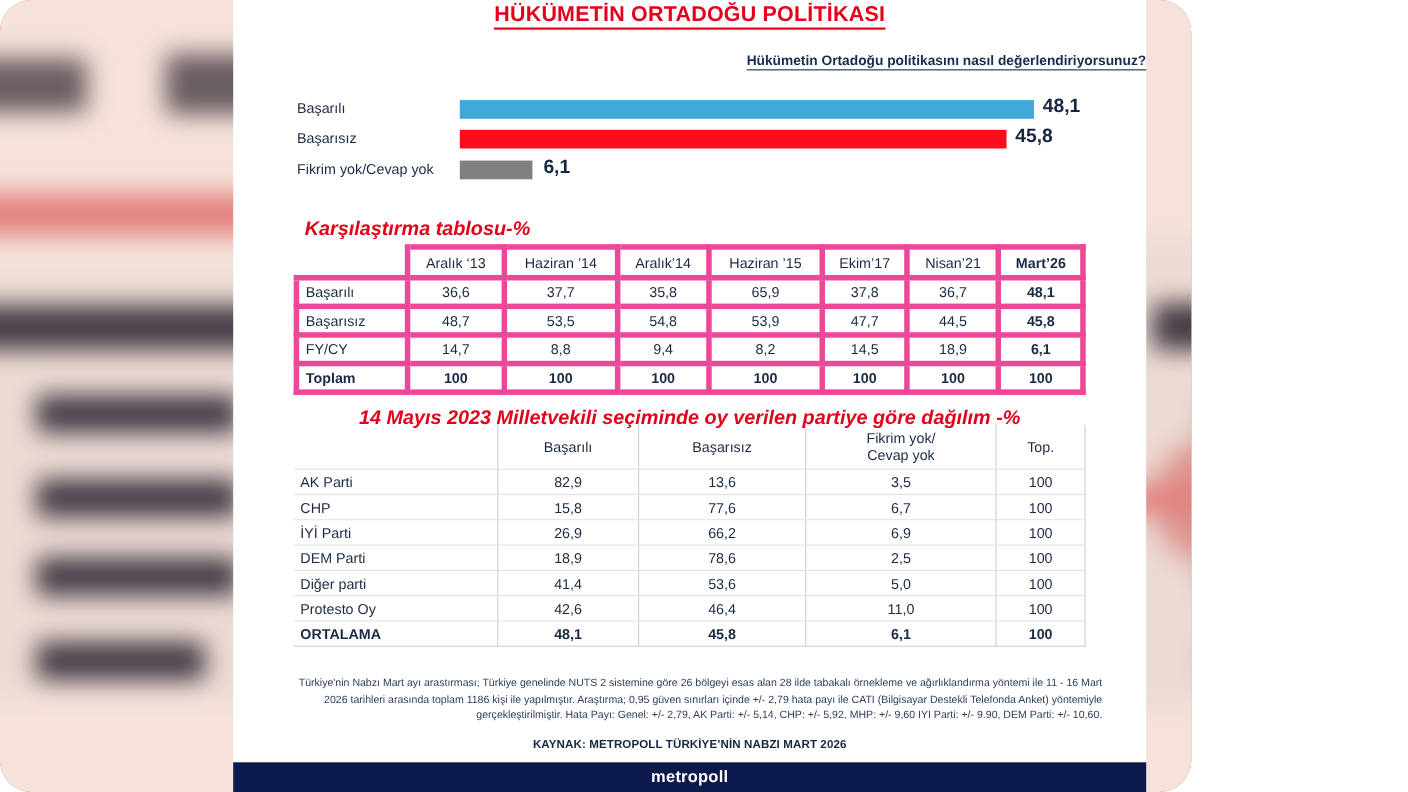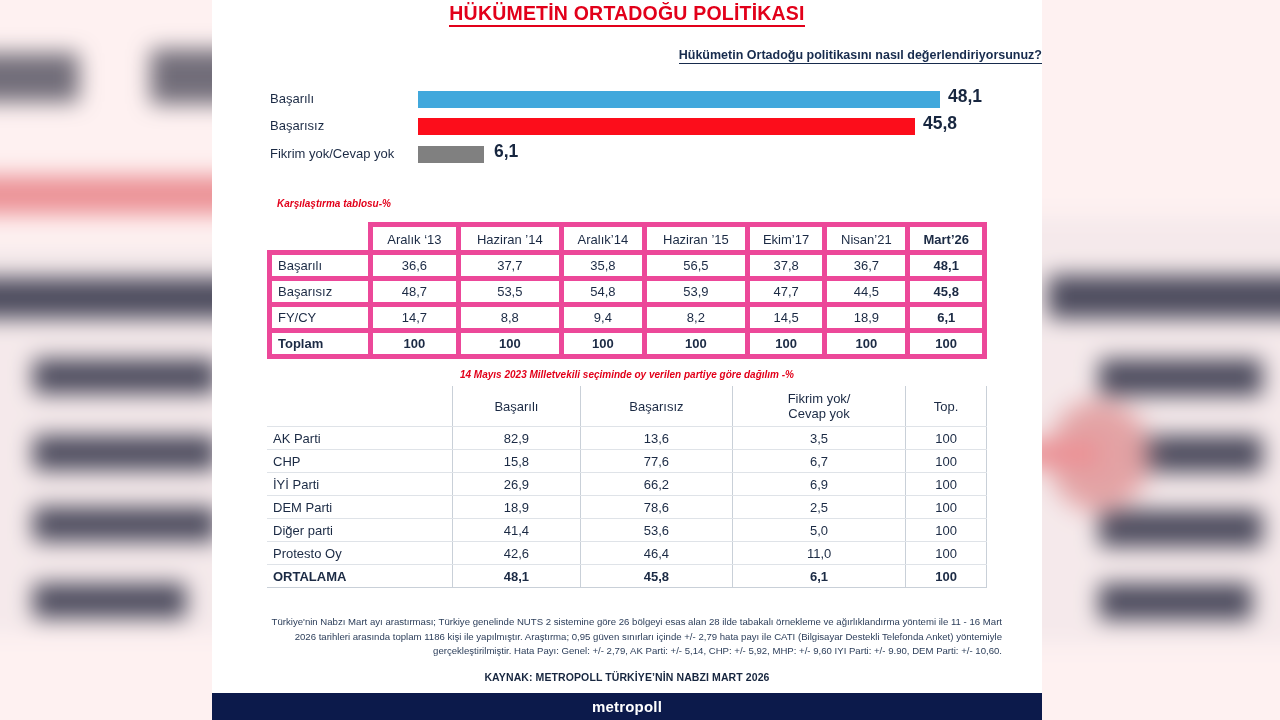--- a/index.html
+++ b/index.html
@@ -7,24 +7,25 @@
     padding: 0;
     width: 1280px;
     height: 720px;
     overflow: hidden;
     background: #ffffff;
     font-family: "Liberation Sans", sans-serif;
   }
 
   #stage {
     position: relative;
-    width: 1280px;
+    width: 1083px;
     height: 720px;
-    background: #fca5a5;
+    background: #c2410c;
     overflow: hidden;
+    border-radius: 29px;
   }
 
   
   #bg-blur {
     position: absolute;
     left: -340px;
     top: -120px;
     width: 1960px;
     height: 1060px;
     filter: blur(11px);
@@ -122,21 +123,21 @@
     top: -2px;
     font-size: 17.5px;
     font-weight: bold;
     color: #17263f;
     white-space: nowrap;
   }
 
   
   .section-caption {
     position: absolute;
-    font-size: 10px;
+    font-size: 18px;
     font-weight: bold;
     font-style: italic;
     color: #e2001a;
   }
   #caption-compare { top: 198px; left: 65px; }
   #caption-party   { top: 369px; left: 0; width: 830px; text-align: center; }
 
   
   table {
     border-collapse: collapse;
@@ -323,21 +324,21 @@
           <th>Nisan’21</th>
           <th class="hl">Mart’26</th>
         </tr>
       </thead>
       <tbody>
         <tr>
           <td class="rowhdr">Başarılı</td>
           <td>36,6</td>
           <td>37,7</td>
           <td>35,8</td>
-          <td>56,5</td>
+          <td>65,9</td>
           <td>37,8</td>
           <td>36,7</td>
           <td class="hl">48,1</td>
         </tr>
         <tr>
           <td class="rowhdr">Başarısız</td>
           <td>48,7</td>
           <td>53,5</td>
           <td>54,8</td>
           <td>53,9</td>

